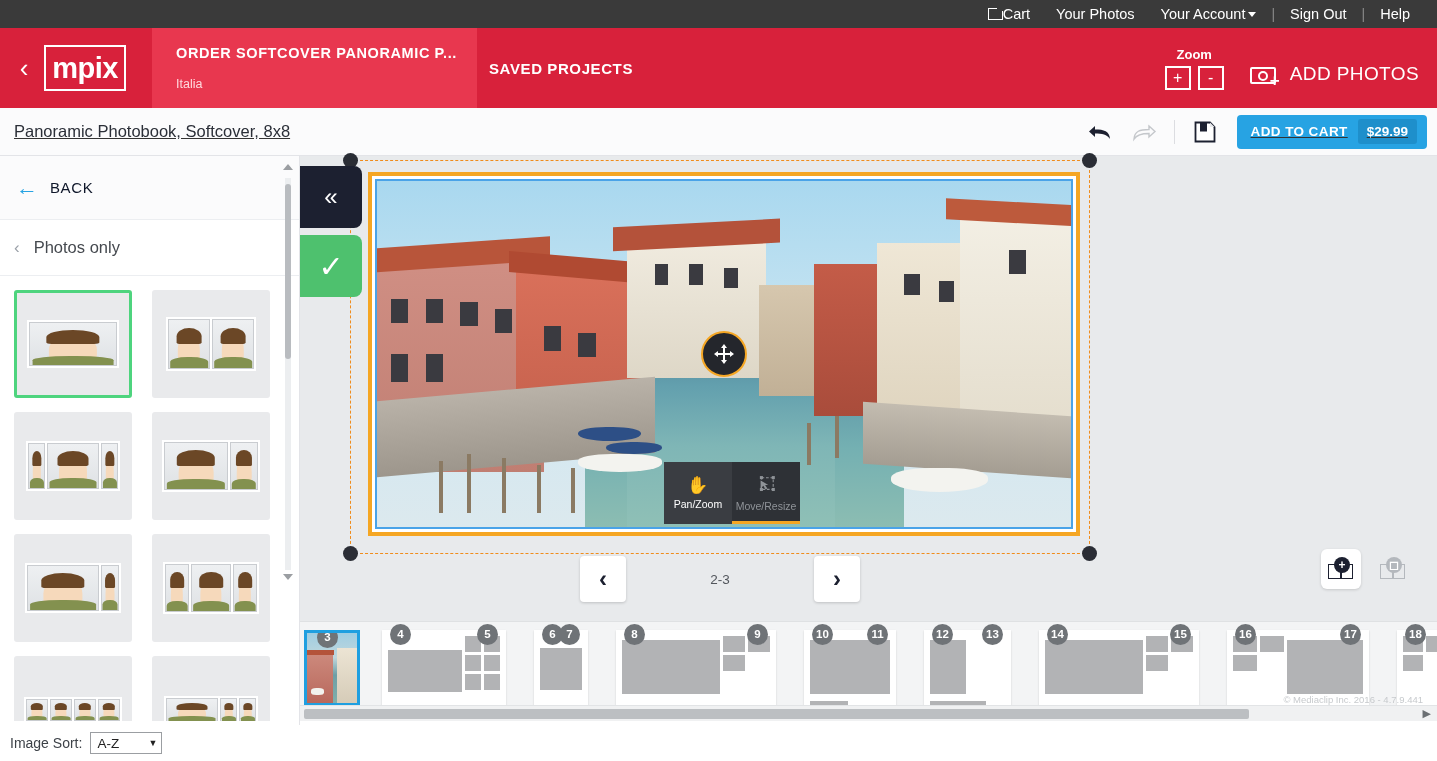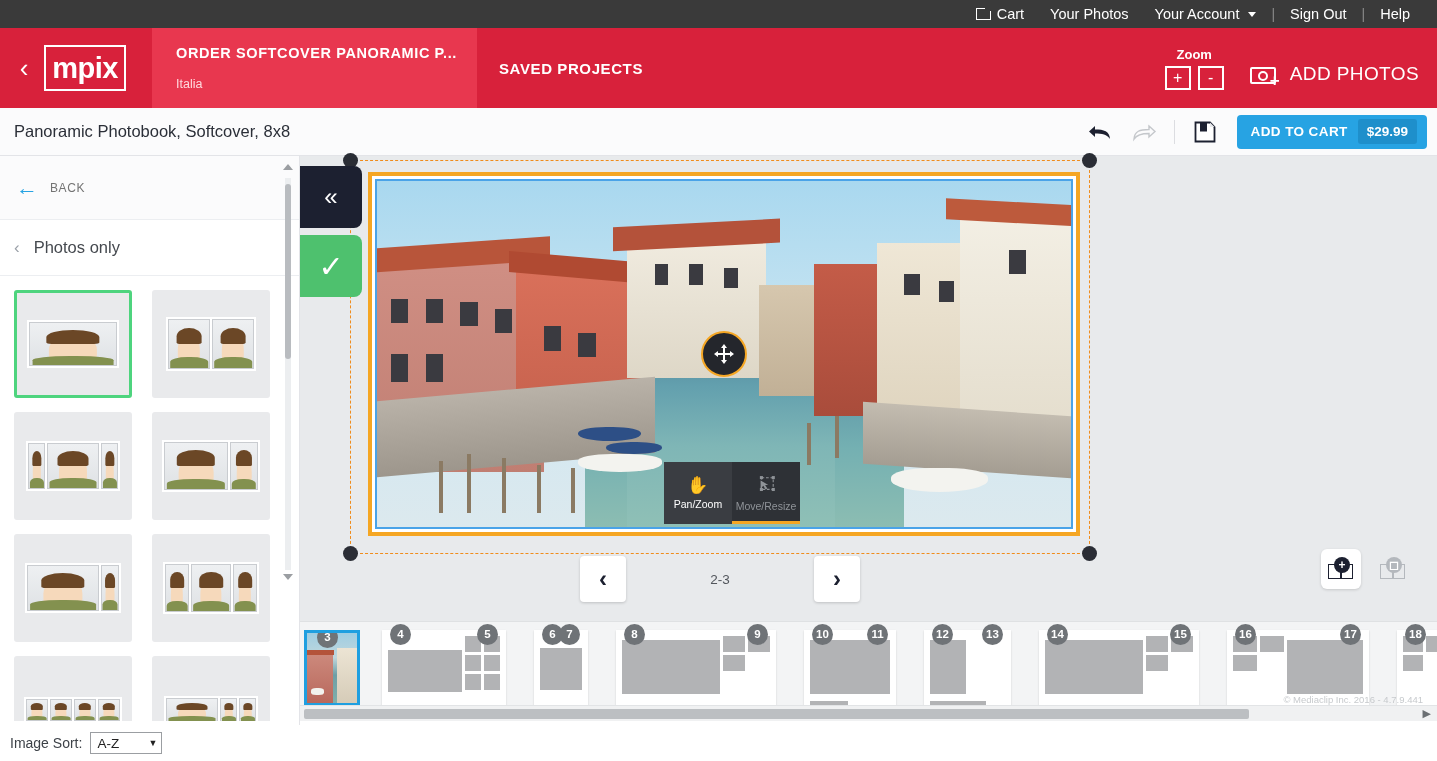--- a/index.html
+++ b/index.html
@@ -13,21 +13,21 @@
 
   
   .topnav{
     position:absolute; left:0; top:0; width:1437px; height:28px;
     background:#3a3a3a; display:flex; align-items:center;
     justify-content:flex-end; padding-right:14px; gap:0;
   }
   .topnav a{
     color:#fff; font-size:14.5px; text-decoration:none;
     padding:0 13px; line-height:28px; white-space:nowrap;
-    display:flex; align-items:center; gap:6px;
+    display:flex; align-items:center; 
   }
   .topnav .sep{ color:#8a8a8a; font-size:14px; padding:0 2px; }
   .cart-ico{ display:inline-block; width:16px; height:13px; position:relative; }
   .cart-ico:before{
     content:""; position:absolute; left:1px; top:3px; width:13px; height:8px;
     border:1.5px solid #fff; border-top:none;
   }
   .cart-ico:after{
     content:""; position:absolute; left:1px; top:0px; width:8px; height:3px;
     border-left:1.5px solid #fff; border-top:1.5px solid #fff;
@@ -58,21 +58,21 @@
     display:flex; flex-direction:column; justify-content:center;
     padding-left:24px;
   }
   .proj-tab .t1{
     color:#fff; font-size:14.5px; letter-spacing:0.6px; font-weight:600;
     white-space:nowrap;
   }
   .proj-tab .t2{ color:#ffd9de; font-size:12.5px; margin-top:16px; }
   .saved{
     color:#fff; font-size:15px; letter-spacing:0.6px; font-weight:600;
-    margin-left:22px; white-space:nowrap; cursor:pointer;
+    margin-left:12px; white-space:nowrap; cursor:pointer;
   }
   .redright{ margin-left:auto; display:flex; align-items:center; padding-right:18px; gap:26px; }
   .zoomgrp{ display:flex; flex-direction:column; align-items:center; }
   .zoomgrp .zlab{ color:#fff; font-size:13px; margin-bottom:4px; font-weight:600; }
   .zbtns{ display:flex; gap:7px; }
   .zbtn{
     width:26px; height:24px; border:2px solid #fff; color:#fff;
     display:flex; align-items:center; justify-content:center;
     font-size:16px; line-height:1; cursor:pointer; font-weight:500;
   }
@@ -89,21 +89,21 @@
   .cam .plus{
     position:absolute; right:0px; bottom:-1px; color:#fff;
     font-size:17px; font-weight:700; line-height:10px;
   }
   .addphotos .lbl{ color:#fff; font-size:19px; letter-spacing:0.4px; }
 
   
   .toolbar{
     position:absolute; left:0; top:108px; width:1437px; height:48px;
     background:#fbfbfc; border-bottom:1px solid #e3e4e8;
-    display:flex; align-items:center;
+    display:flex; align-items:center;text-decoration:underline;
   }
   .prodtitle{ margin-left:14px; font-size:16.5px; color:#2b2f38; }
   .tbright{ margin-left:auto; display:flex; align-items:center; gap:0; padding-right:10px; }
   .iconbtn{
     width:44px; height:40px; display:flex; align-items:center;
     justify-content:center; cursor:pointer;
   }
   .divline{ width:1px; height:24px; background:#dcdde1; margin:0 8px; }
   .cartbtn{
     margin-left:10px; height:34px; background:#27a3e3; border-radius:4px;
@@ -118,21 +118,21 @@
   
   .sidebar{
     position:absolute; left:0; top:156px; width:300px; height:605px;
     background:#fff; border-right:1px solid #e3e4e8;
   }
   .backrow{
     height:64px; display:flex; align-items:center; padding-left:16px;
     gap:12px; cursor:pointer; border-bottom:1px solid #eceef1; background:#fbfbfc;
   }
   .backrow .arr{ color:#27a3e3; font-size:22px; line-height:1; }
-  .backrow .lbl{ color:#737373; font-size:12px; letter-spacing:0.6px; }
+  .backrow .lbl{ color:#0f172a; font-size:15px; letter-spacing:0.6px; }
   .cat{
     height:56px; display:flex; align-items:center; padding-left:14px; gap:14px;
     border-bottom:1px solid #eceef1;
   }
   .cat .chev{ color:#9aa0a8; font-size:17px; }
   .cat .lbl{ font-size:16.5px; color:#45494f; }
   .gridwrap{
     position:absolute; left:0; top:120px; width:300px; height:445px;
     overflow:hidden; padding:14px 12px 0 14px;
   }

